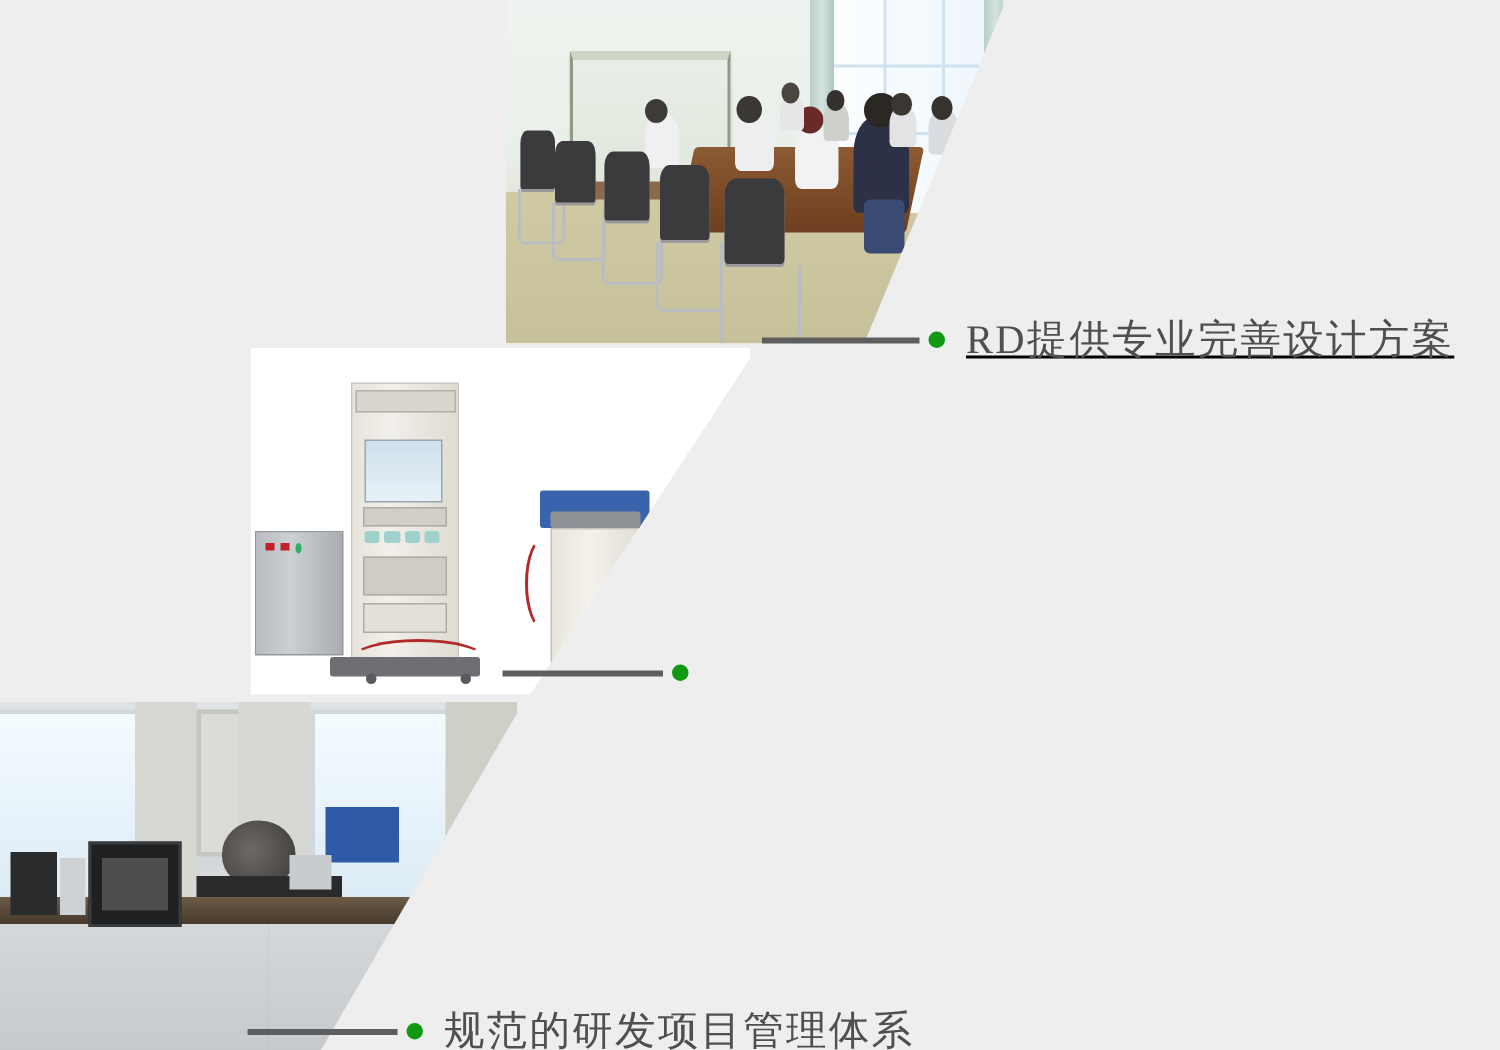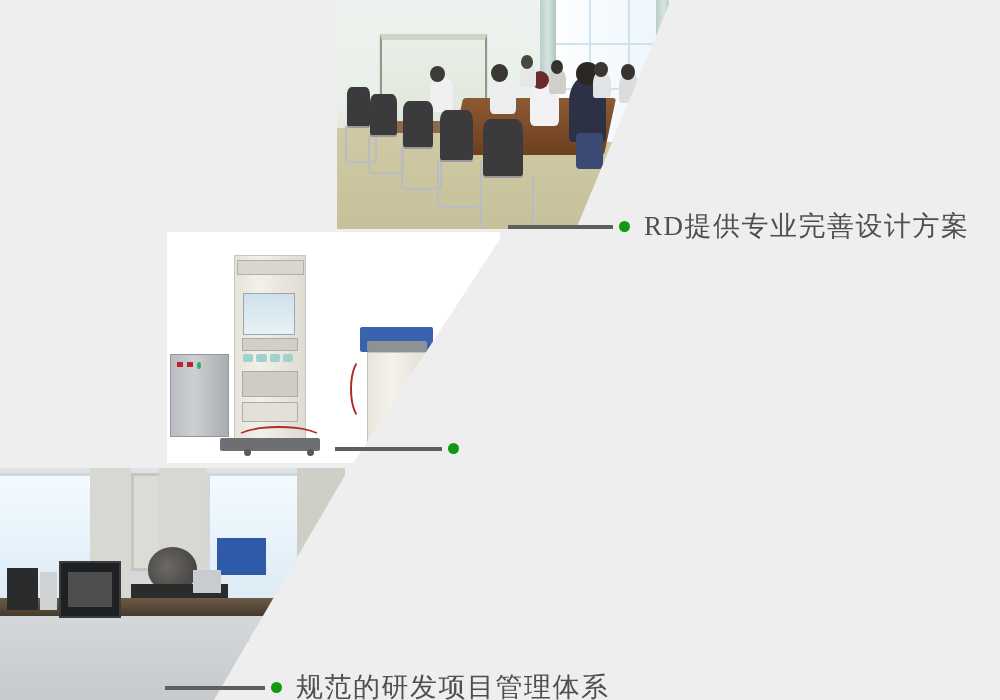--- a/index.html
+++ b/index.html
@@ -236,21 +236,21 @@
   .blackbox3::after {
     content: ""; position: absolute; inset: 18% 12% 18% 12%;
     background: rgba(210,215,220,.25);
   }
   .fixture3 {
     position: absolute; left: 63%; top: 30%; width: 14%; height: 16%;
     background: #2f5aa8;
   }
 
   
-  #cap1 { left: 508px; top: 213px; }
+  #cap1 { left: 508px; top: 213px; text-decoration: underline; }
   #cap2 { left: 335px; top: 443px; }
   #cap3 { left: 165px; top: 674px; align-items: center; }
 
   #cap1 .connector { width: 105px; }
   #cap2 .connector { width: 107px; }
   #cap3 .connector { width: 100px; }
 </style>
 </head>
 <body>
 

